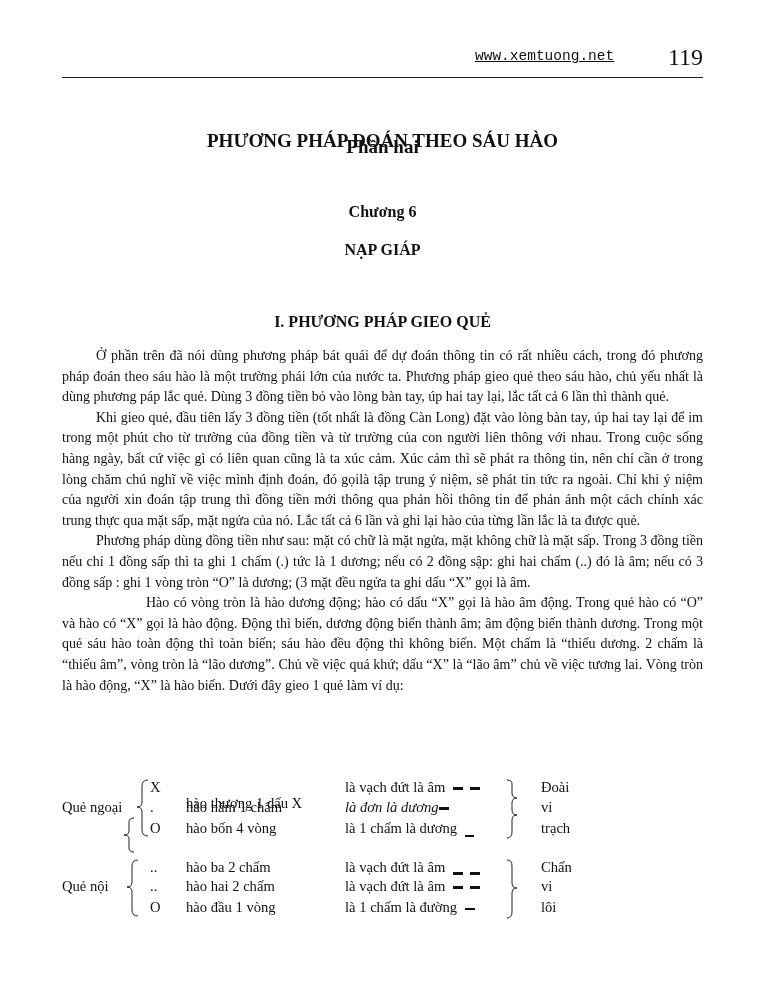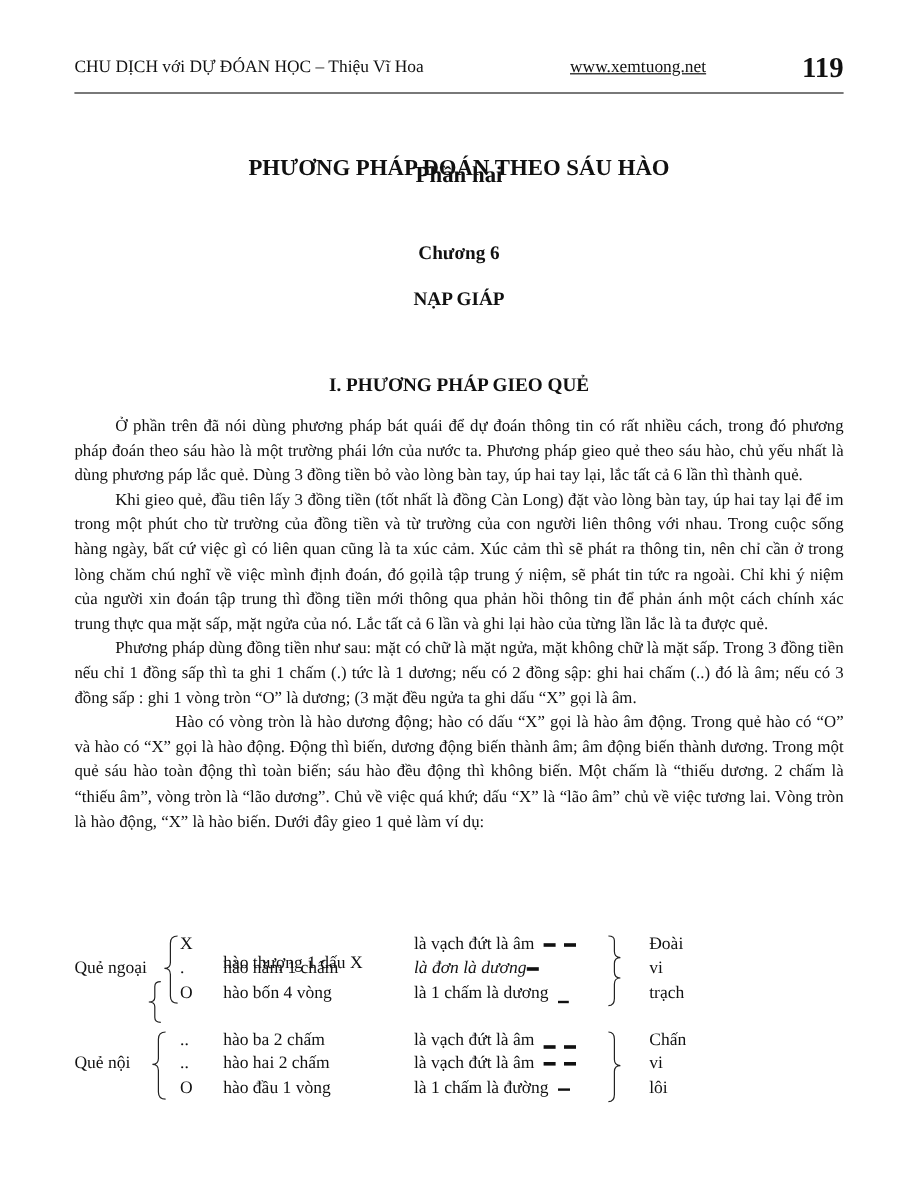--- a/index.html
+++ b/index.html
@@ -1,21 +1,21 @@
 <!DOCTYPE html>
 <html><head>
 <meta charset="utf-8">
 <style>
   html, body { margin: 0; padding: 0; background: #ffffff; }
   body { width: 765px; height: 990px; position: relative; overflow: hidden;
          font-family: "Liberation Serif", "DejaVu Serif", serif; color: #111; }
   .header { position: absolute; left: 62px; top: 44px; width: 641px; height: 30px; }
   .hdr-left { position: absolute; left: 0; top: 4px; font-size: 14.5px; }
-  .hdr-mid { position: absolute; left: 413px; top: 4px; font-size: 14.5px; text-decoration: underline; }
-  .hdr-num { position: absolute; right: 0; top: 0; font-size: 24px; font-weight: bold; text-align: right; }
+  .hdr-mid { position: absolute; left: 413px; top: 4px; font-size: 14.5px; text-decoration: underline; font-family: Liberation Mono, monospace; }
+  .hdr-num { position: absolute; right: 0; top: 0; font-size: 24px; font-weight: normal; text-align: right; }
   .hdr-rule { position: absolute; left: 62px; top: 77px; width: 641px; height: 1px; background: #222; }
 
   .center { position: absolute; left: 62px; width: 641px; text-align: center; font-weight: bold; }
   .part { top: 88px; font-size: 19px; margin-top: 48px; }
   .part-title { top: 130px; font-size: 19px; }
   .chapter { top: 203px; font-size: 16px; }
   .chapter-title { top: 241px; font-size: 16px; }
   .section { top: 313px; font-size: 16px; }
 
   .body { position: absolute; left: 62px; top: 346px; width: 641px; font-size: 14px;
@@ -24,21 +24,20 @@
   .body p.wide { text-indent: 84px; }
 
   .ex { position: absolute; font-size: 14.6px; line-height: 20.6px; white-space: nowrap; }
   .brace { position: absolute; font-size: 14px; color: #222; }
   .dash { display: inline-block; height: 3px; background: #111; vertical-align: middle; }
 </style>
 </head>
 <body>
 
 <div class="header">
-  <span class="hdr-left">CHU DỊCH với DỰ ĐÓAN HỌC – Thiệu Vĩ Hoa</span>
   <span class="hdr-mid">www.xemtuong.net</span>
   <span class="hdr-num">119</span>
 </div>
 <div class="hdr-rule"></div>
 
 <div class="center part">Phần hai</div>
 <div class="center part-title">PHƯƠNG PHÁP ĐOÁN THEO SÁU HÀO</div>
 <div class="center chapter">Chương 6</div>
 <div class="center chapter-title">NẠP GIÁP</div>
 <div class="center section">I. PHƯƠNG PHÁP GIEO QUẺ</div>

